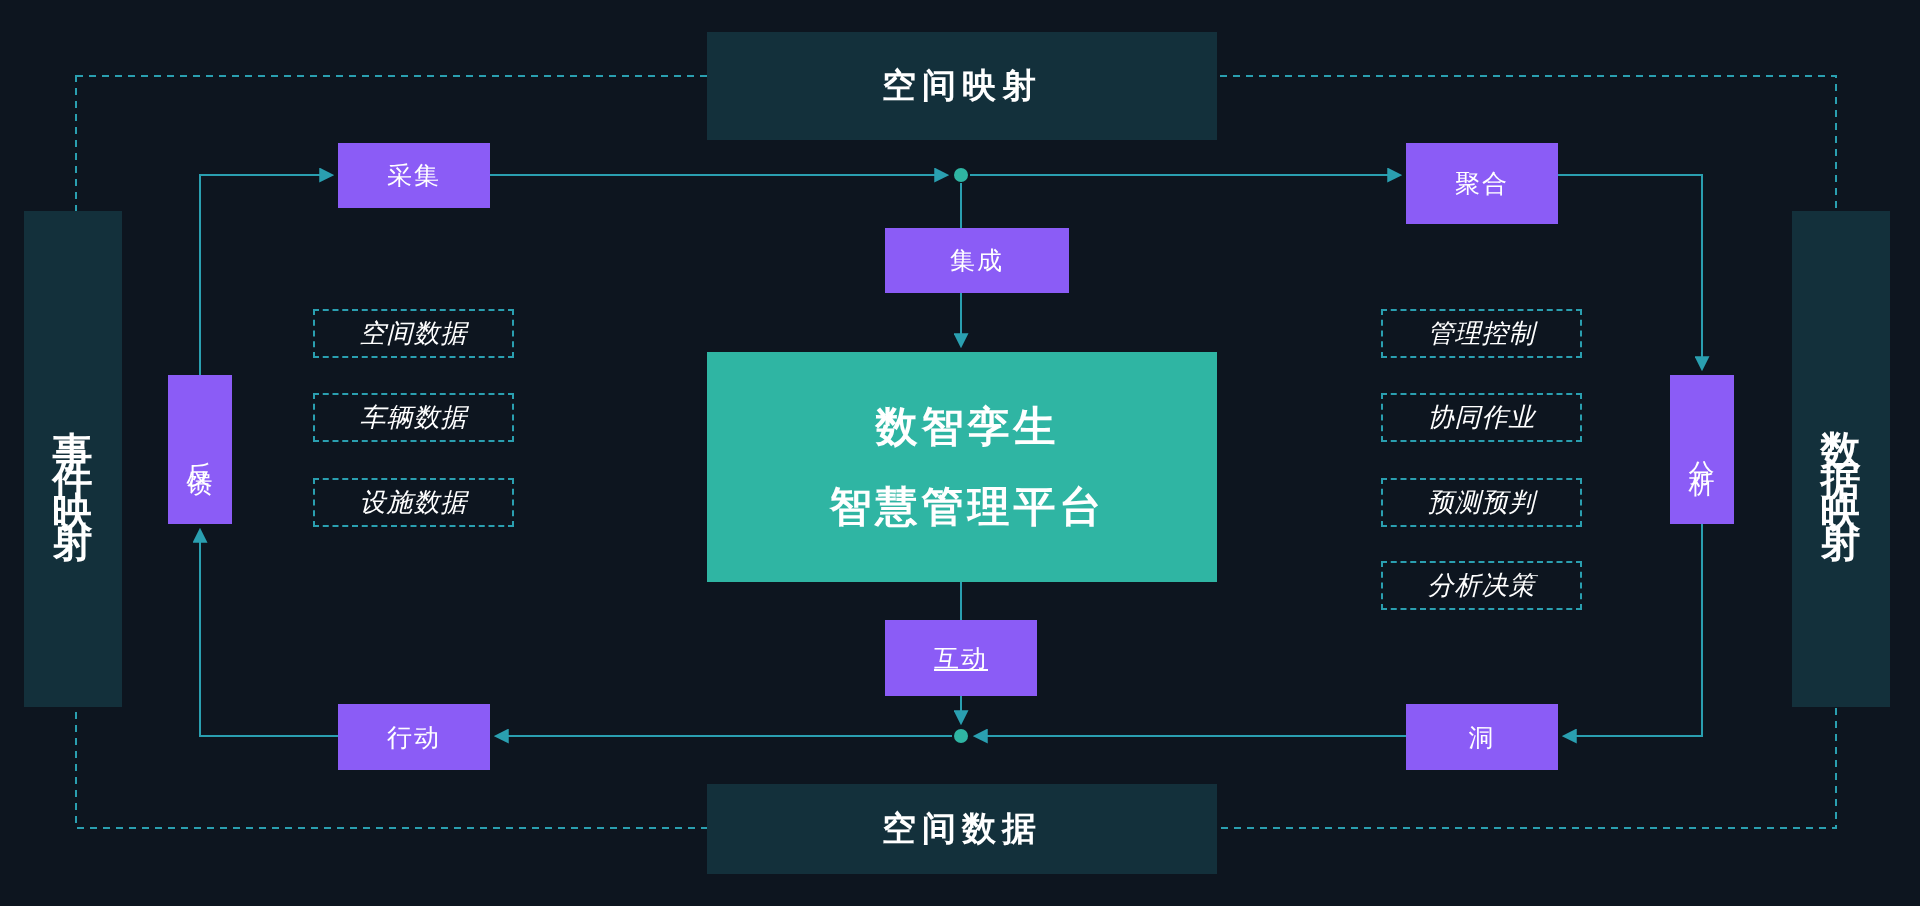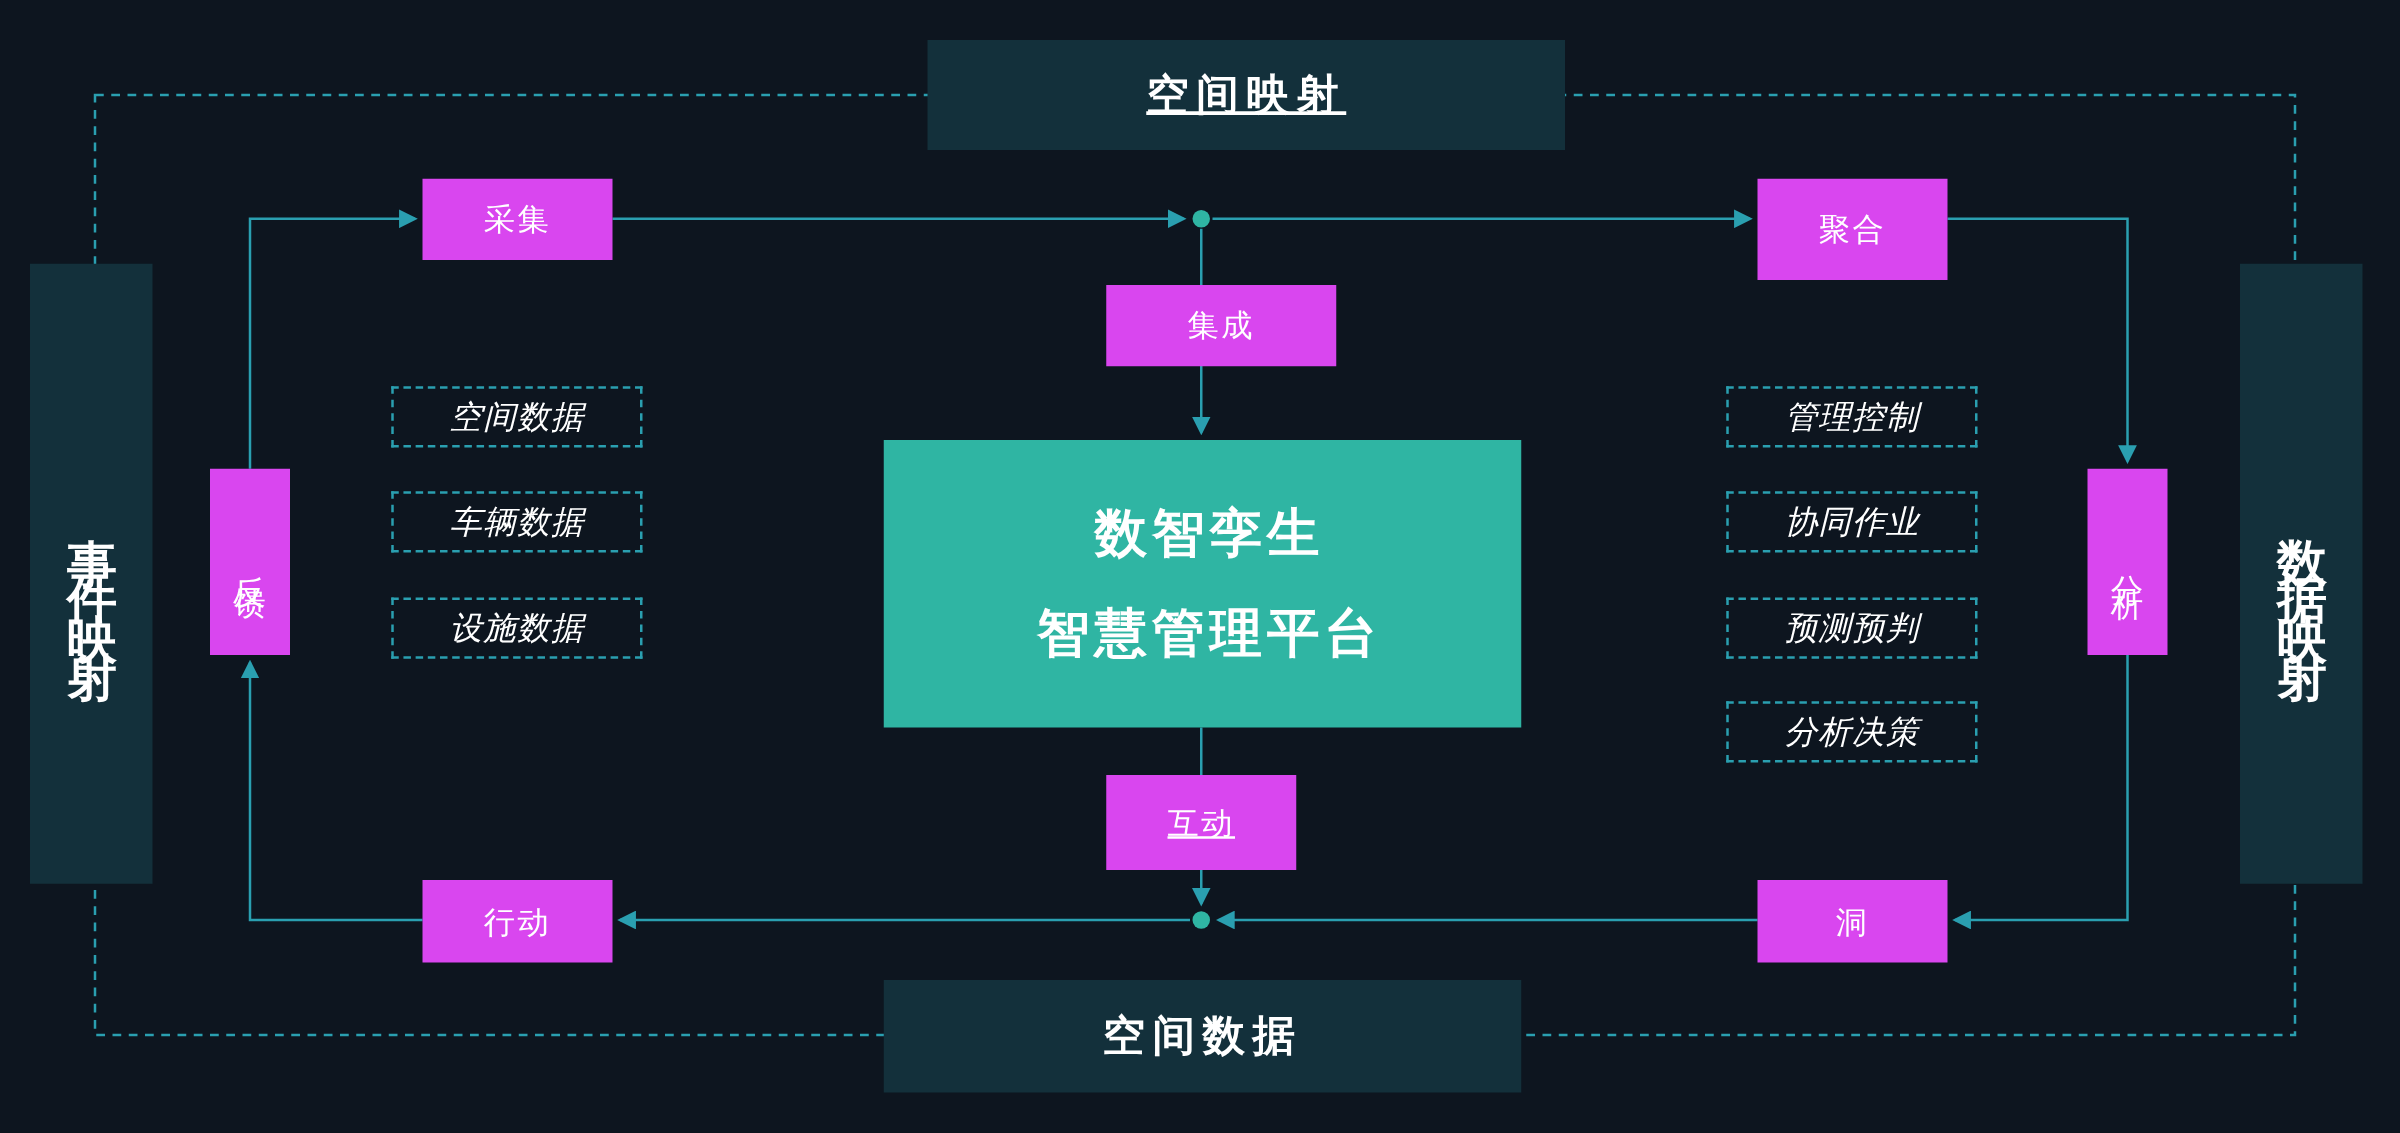--- a/index.html
+++ b/index.html
@@ -24,21 +24,21 @@
 
   
   .mapping { background:#13303b; font-size:34px; font-weight:600; letter-spacing:6px; }
   .mapping .vtext {
     writing-mode:vertical-rl; text-orientation:upright;
     font-size:40px; font-weight:600; letter-spacing:30px; line-height:1;
   }
 
   
   .node { background:#183razz3f; }
-  .node, .vnode { background:#d946ef; font-size:25px; font-weight:500; letter-spacing:2px; }
+  .node, .vnode { background:#8b5cf6; font-size:25px; font-weight:500; letter-spacing:2px; }
   .vnode .vtext {
     writing-mode:vertical-rl; text-orientation:upright;
     font-size:26px; font-weight:500; letter-spacing:10px; line-height:1;
   }
 
   
   .center-platform {
     background:#2fb5a3;
     flex-direction:column; gap:24px;
     font-size:42px; font-weight:700; letter-spacing:4px;padding-left:11px;
@@ -79,21 +79,21 @@
     <line x1="1406" y1="736" x2="975" y2="736" stroke="#2a9fb0" stroke-width="2" marker-end="url(#arr)"></line>
     <line x1="952" y1="736" x2="496" y2="736" stroke="#2a9fb0" stroke-width="2" marker-end="url(#arr)"></line>
 
     <polyline points="338,736 200,736 200,530" fill="none" stroke="#2a9fb0" stroke-width="2" marker-end="url(#arr)"></polyline>
     <polyline points="200,375 200,175 332,175" fill="none" stroke="#2a9fb0" stroke-width="2" marker-end="url(#arr)"></polyline>
 
     <circle cx="961" cy="175" r="7" fill="#2fb5a3"></circle>
     <circle cx="961" cy="736" r="7" fill="#2fb5a3"></circle>
   </svg>
 
-  <div class="box mapping" style="left:742px; top:32px; width:510px; height:88px;text-decoration:underline;">
+  <div class="box mapping" style="left:707px; top:32px; width:510px; height:108px;">
     <span>空间映射</span>
   </div>
 
   <div class="box mapping" style="left:707px; top:784px; width:510px; height:90px;">
     <span>空间数据</span>
   </div>
 
   <div class="box mapping" style="left:24px; top:211px; width:98px; height:496px;">
     <span class="vtext">事件映射</span>
   </div>

